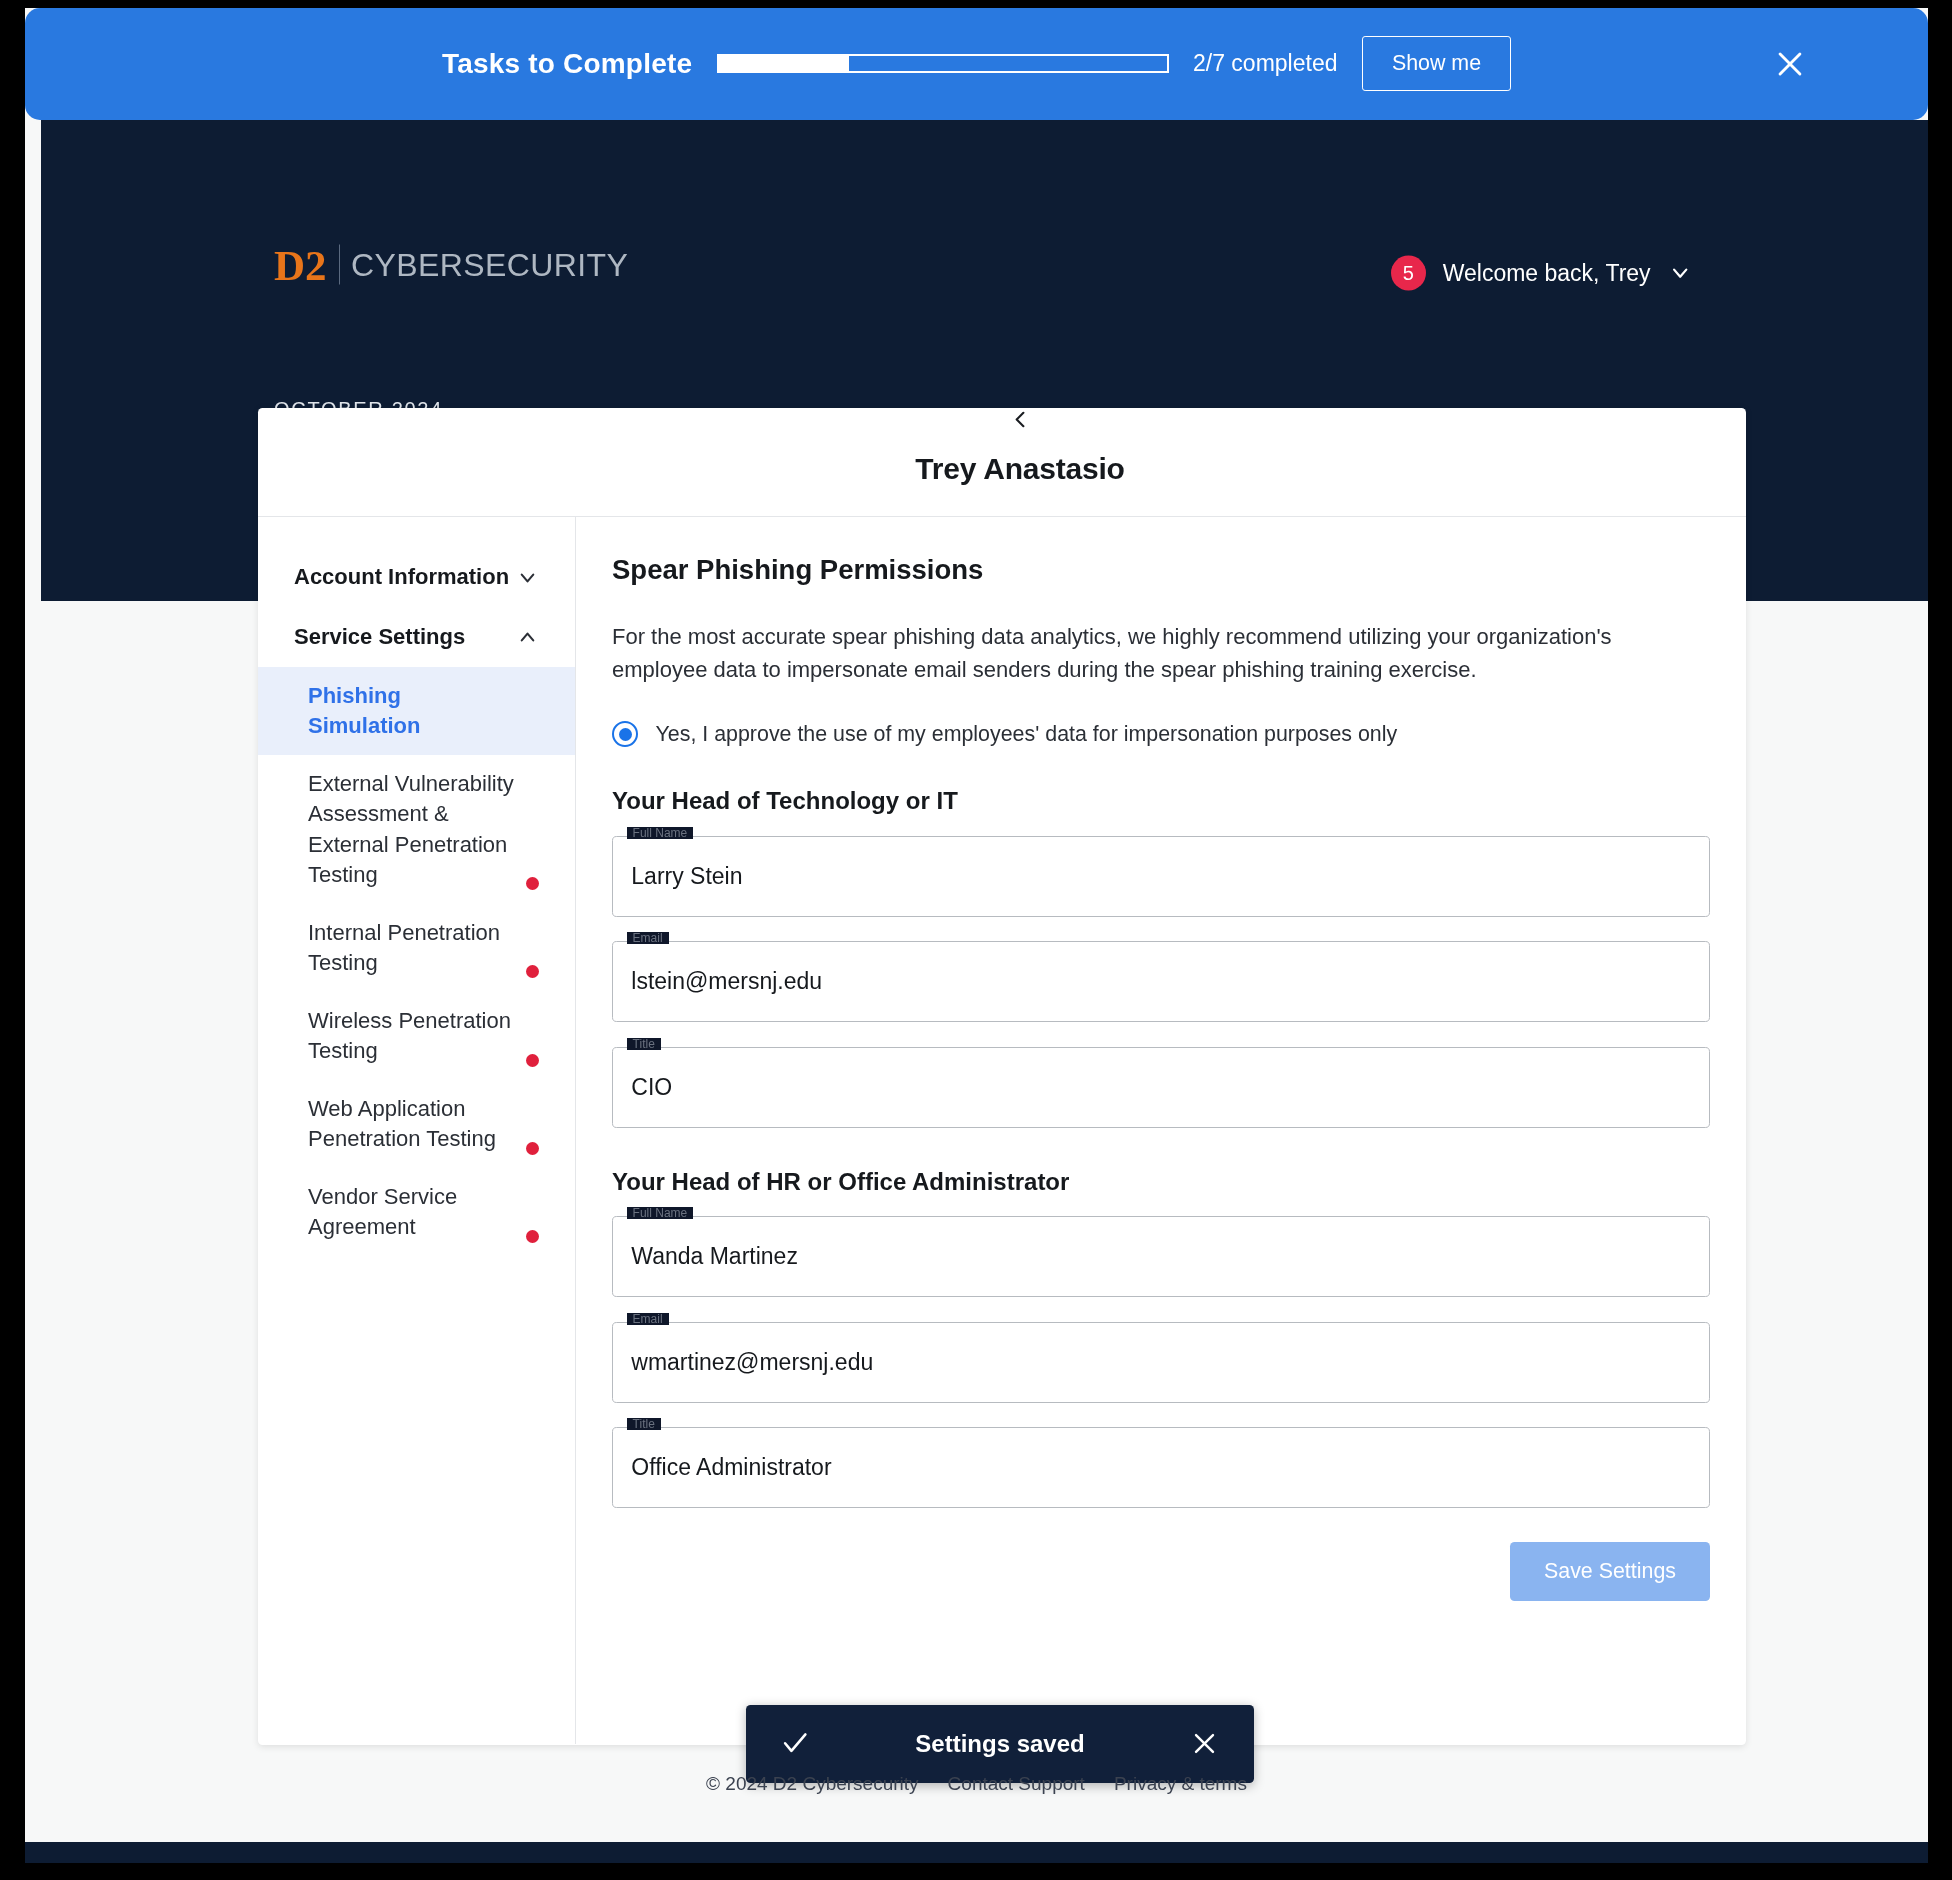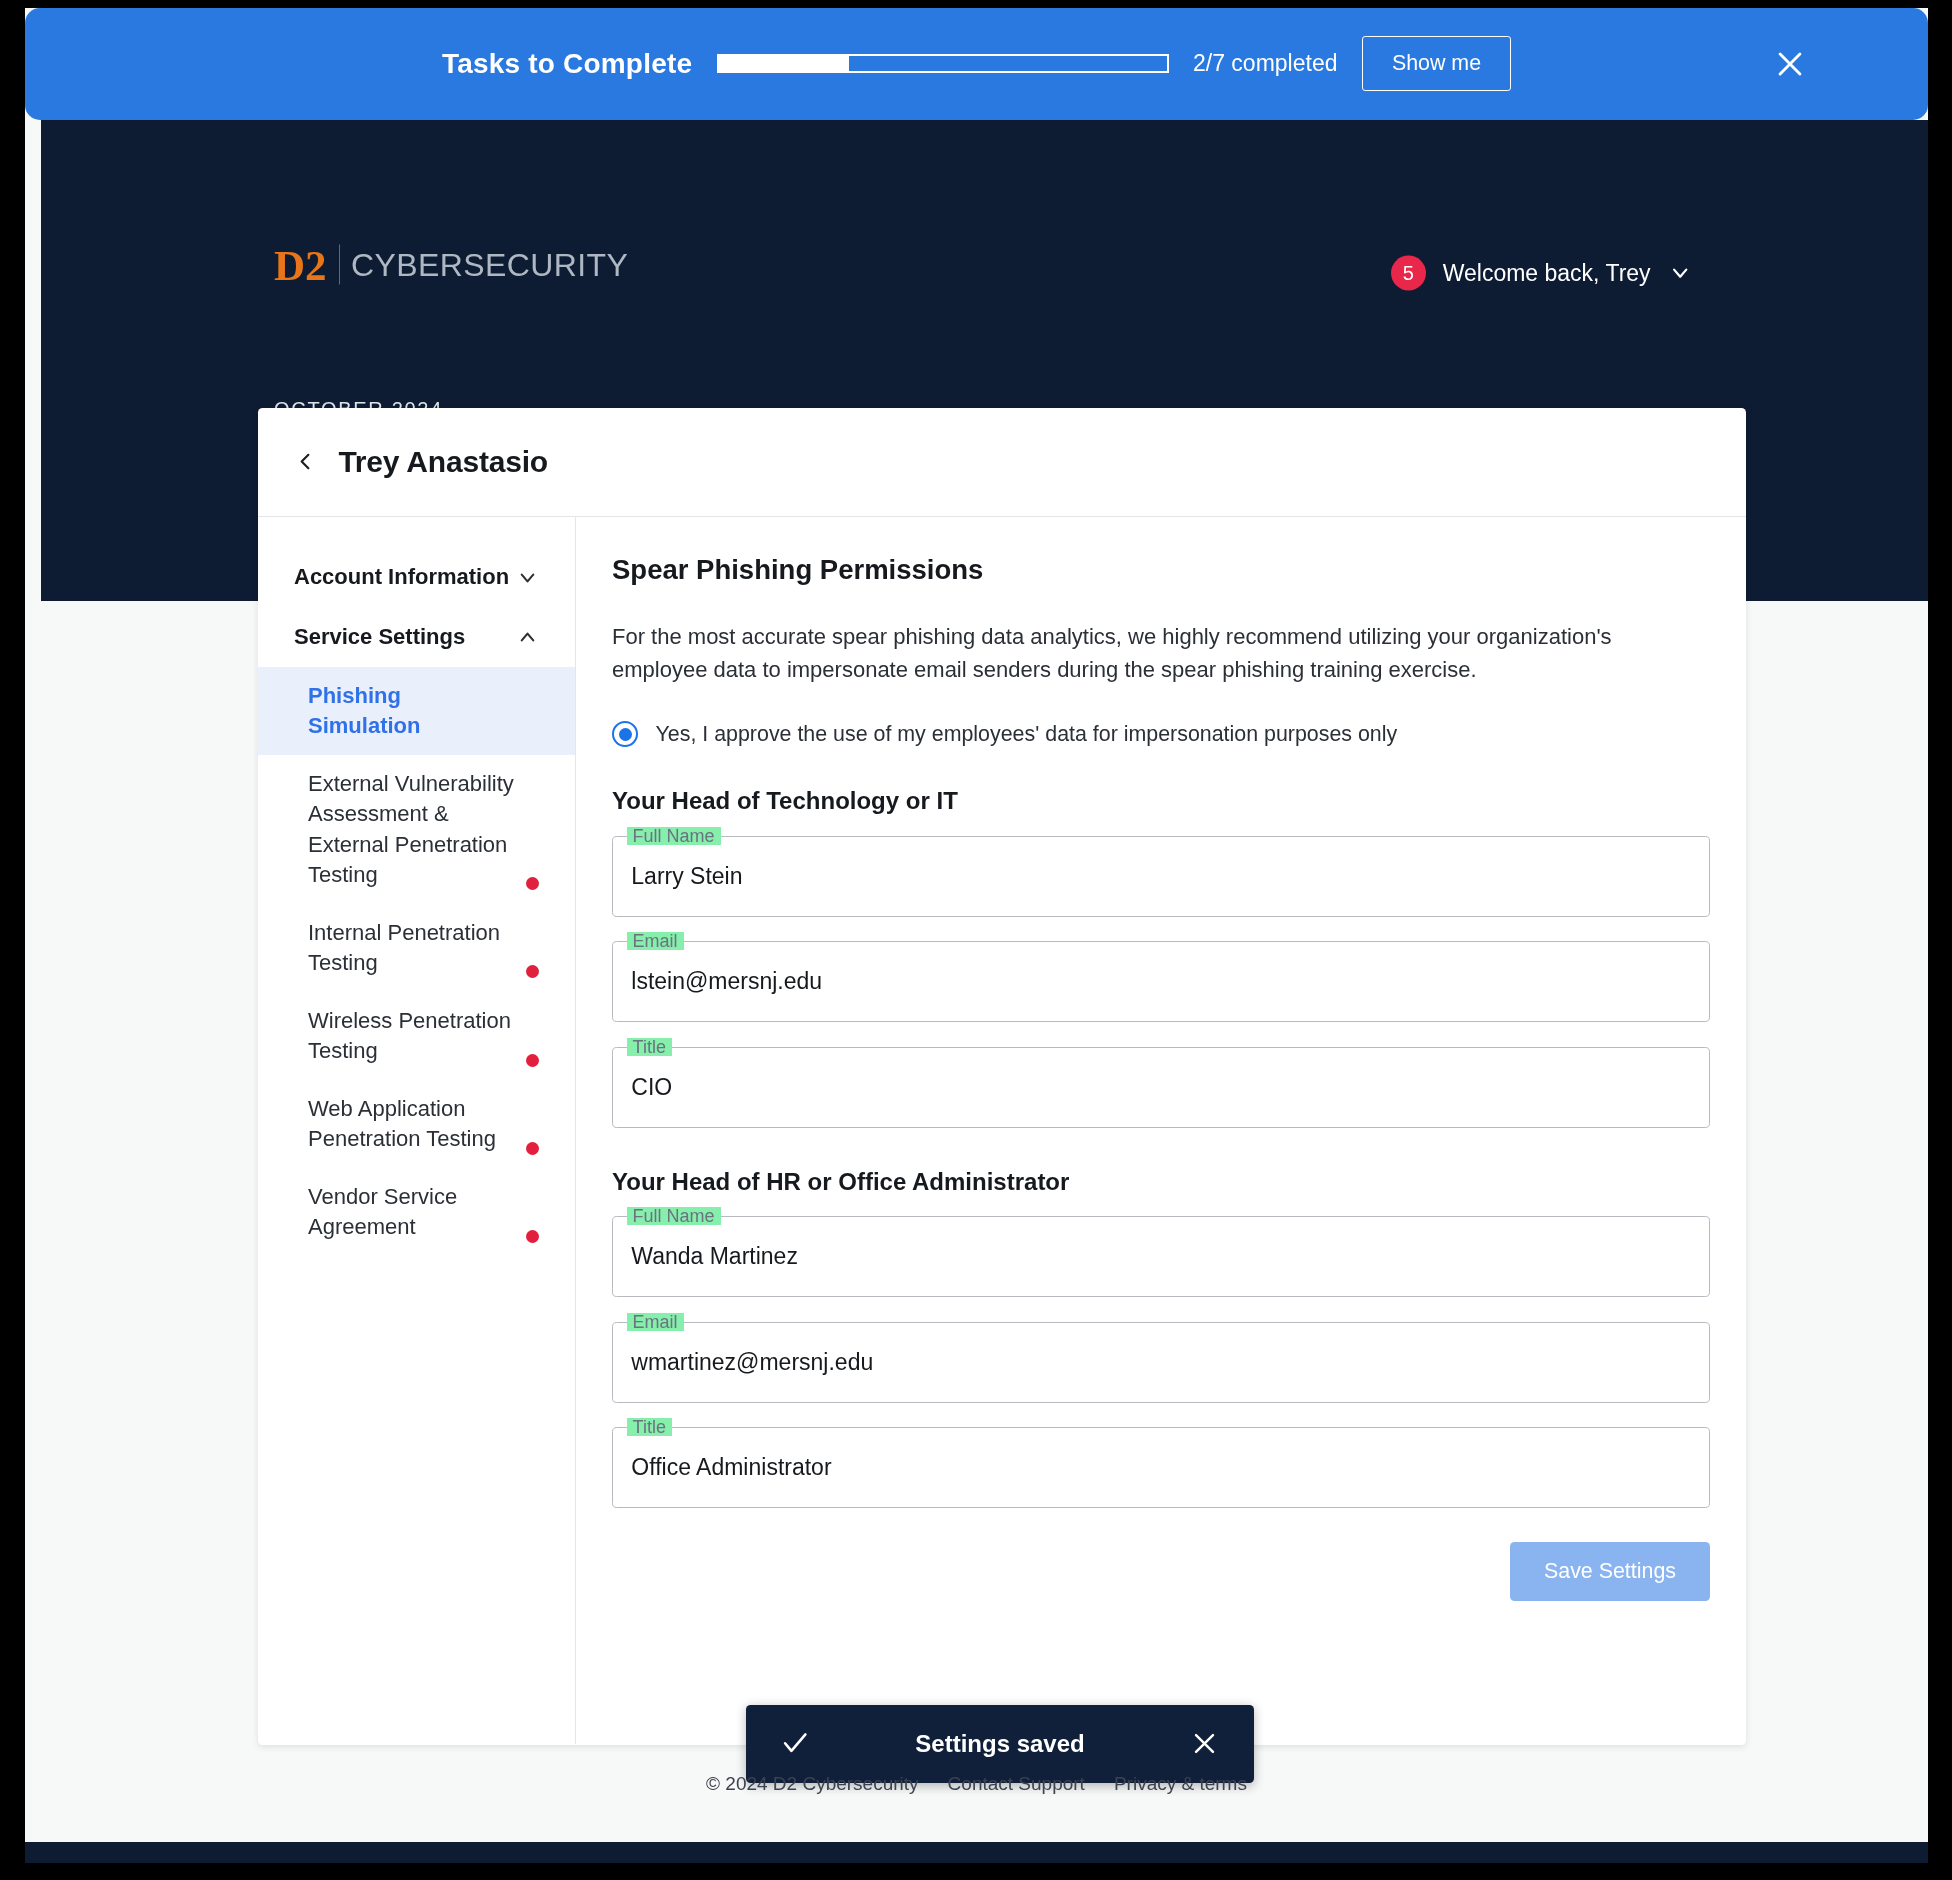--- a/index.html
+++ b/index.html
@@ -155,20 +155,21 @@
     background: #ffffff;
     border-radius: 4.6px;
     box-shadow: 0 1.5px 7.6px rgba(0,0,0,.10);
     overflow: hidden;
   }
   #card-header {
     height: 108px;
     display: flex; align-items: center;
     padding-left: 36px;
     gap: 21.4px;
+    flex-direction: column;
   }
   #back-chevron { cursor: pointer; display: flex; align-items: center; color: #1a1d21; }
   #card-title {
     font-size: 30px; font-weight: bold; color: #16191d;
     letter-spacing: -0.2px;
   }
   #card-body {
     display: flex;
     border-top: 0.8px solid #e4e6e9;
     height: 1228px;
@@ -249,23 +250,23 @@
   .field-box {
     position: absolute; inset: 0;
     border: 1.1px solid #b7bbc0;
     border-radius: 4.6px;
     display: flex; align-items: center;
     padding: 0 18.3px;
   }
   .field-legend {
     position: absolute;
     left: 14.5px; top: -9.2px;
-    background: #86efac;
+    background: #0f172a;
     padding: 0 6.1px;
-    font-size: 18px;
+    font-size: 12px;
     color: #6b7280;
     line-height: 1;
     z-index: 2;
   }
   .field-value {
     font-size: 23px; color: #16191d;
   }
 
   #actions-row {
     display: flex; justify-content: flex-end;

